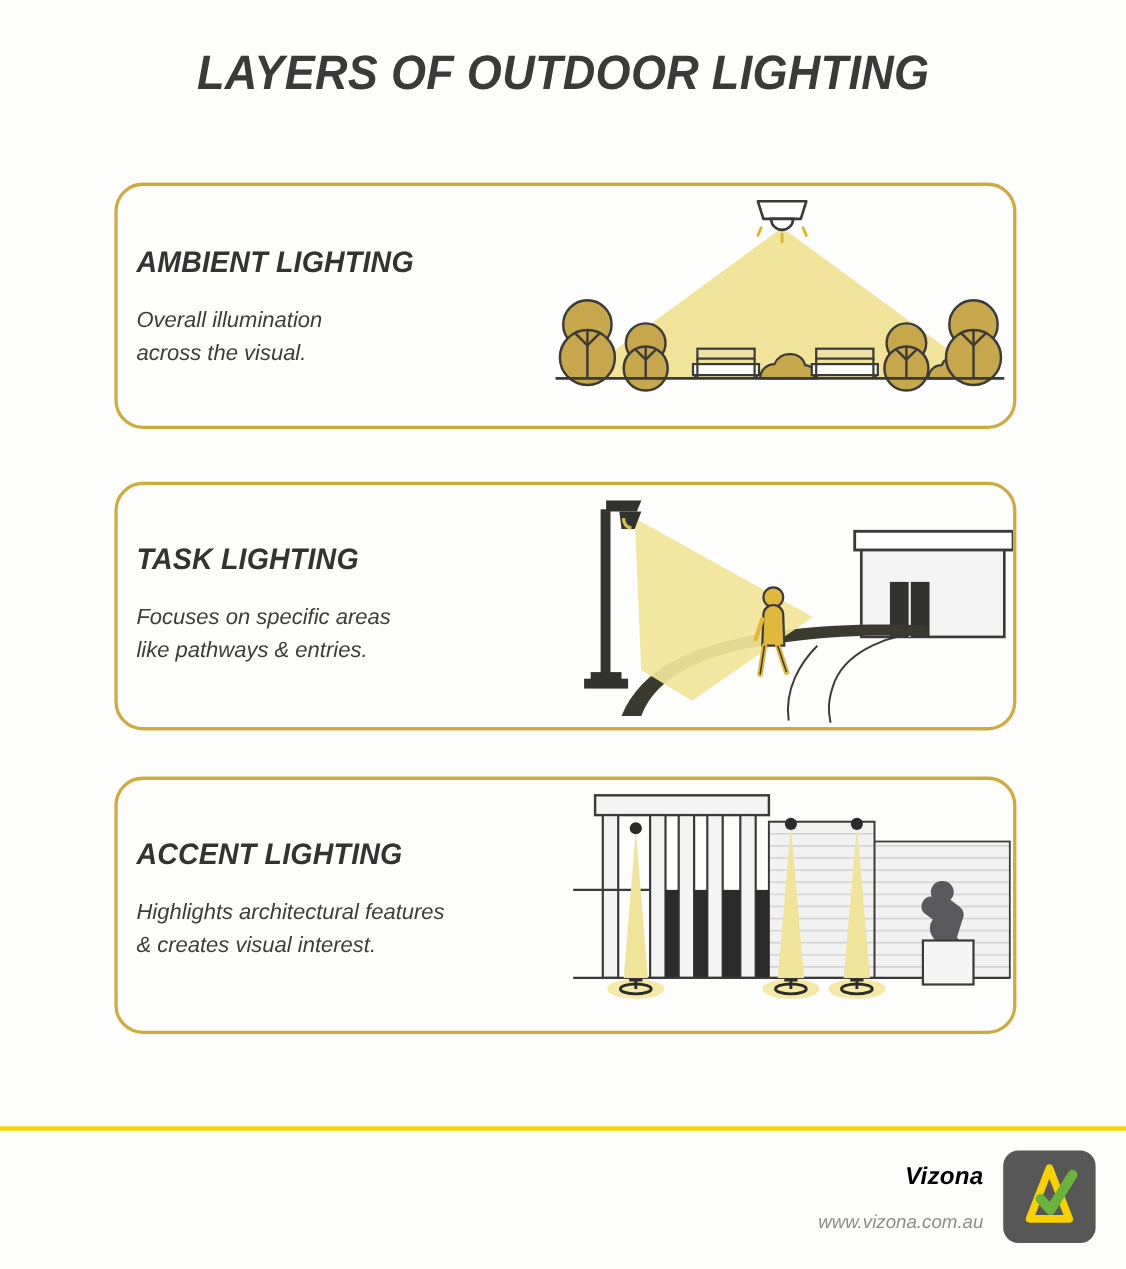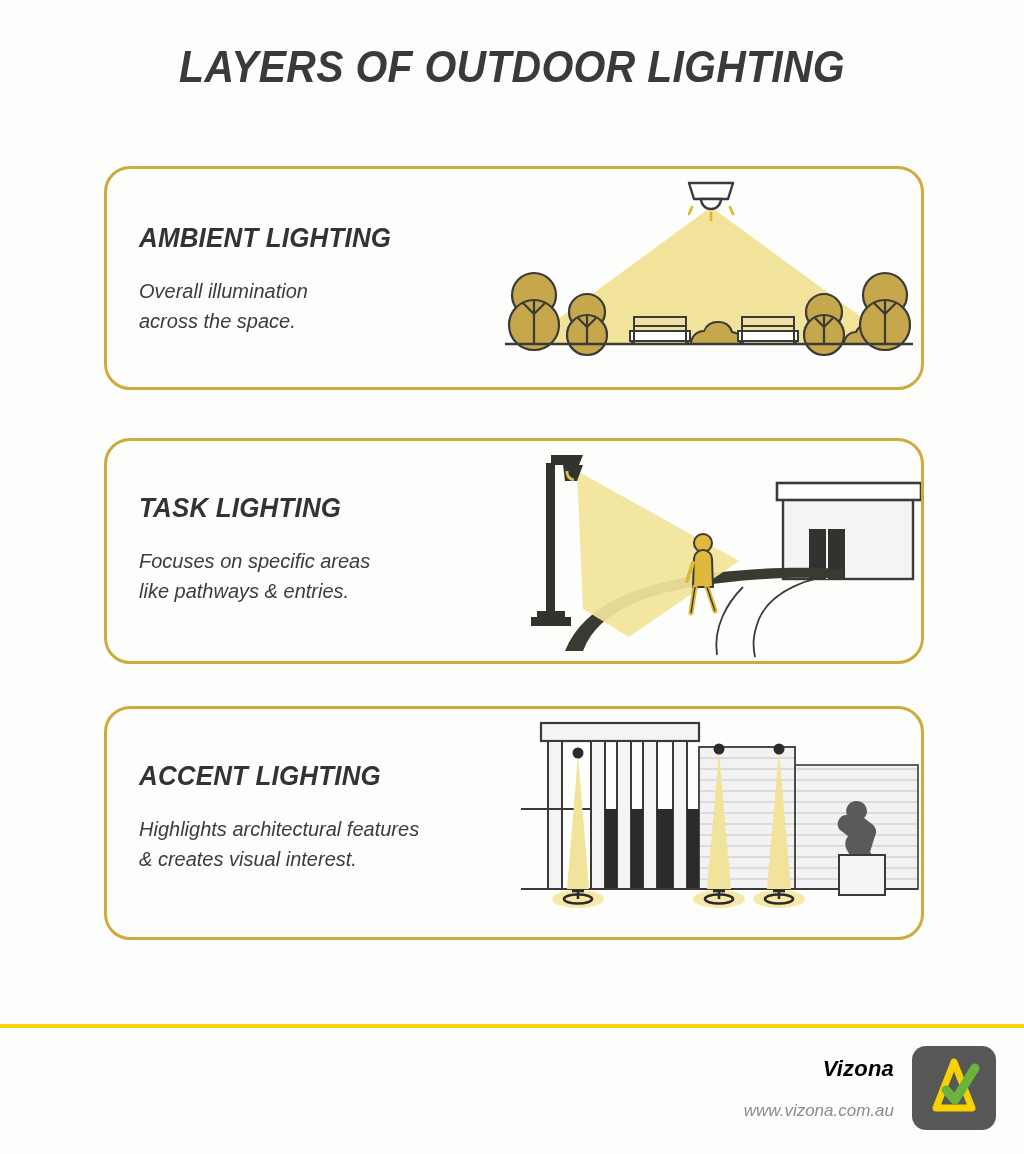--- a/index.html
+++ b/index.html
@@ -37,21 +37,21 @@
     background: #fdfdfc;
     border: 3px solid #cfab3e;
     border-radius: 26px;
   }
   #card-1 { top: 166px;  height: 224px; }
   #card-2 { top: 438px;  height: 226px; }
   #card-3 { top: 706px;  height: 234px; }
 
   .card-text {
     position: absolute;
-    left: 32px;
+    left: 17px;
     width: 400px;
   }
   .card-heading {
     font-size: 27px;
     font-weight: bold;
     color: #333333;
     letter-spacing: 0.2px;
     font-family: "Liberation Sans Narrow", "Liberation Sans", sans-serif;
     transform: scaleX(0.96);
     transform-origin: left center;
@@ -105,21 +105,21 @@
 <body>
 
 <div class="page">
 
   <div class="title">LAYERS OF OUTDOOR LIGHTING</div>
 
   <div class="card" id="card-1">
     <div class="card-text">
       <div class="card-heading">AMBIENT LIGHTING</div>
       <div class="card-body">Overall illumination
-across the space.</div>
+across the visual.</div>
     </div>
 
     <svg class="illus" width="420" height="218" viewBox="0 0 420 218">
 
       <polygon points="210,38 397,175 23,175" fill="#f1e49a"></polygon>
 
       <g>
         <path d="M188,14 L232,14 L227,30 L193,30 Z" fill="#ffffff" stroke="#3a3a38" stroke-width="2.4" stroke-linejoin="round"></path>
         <path d="M200,30 a10,10 0 0 0 20,0 Z" fill="#ffffff" stroke="#3a3a38" stroke-width="2.4"></path>
         <g stroke="#e0b52a" stroke-width="2.6" stroke-linecap="round">

